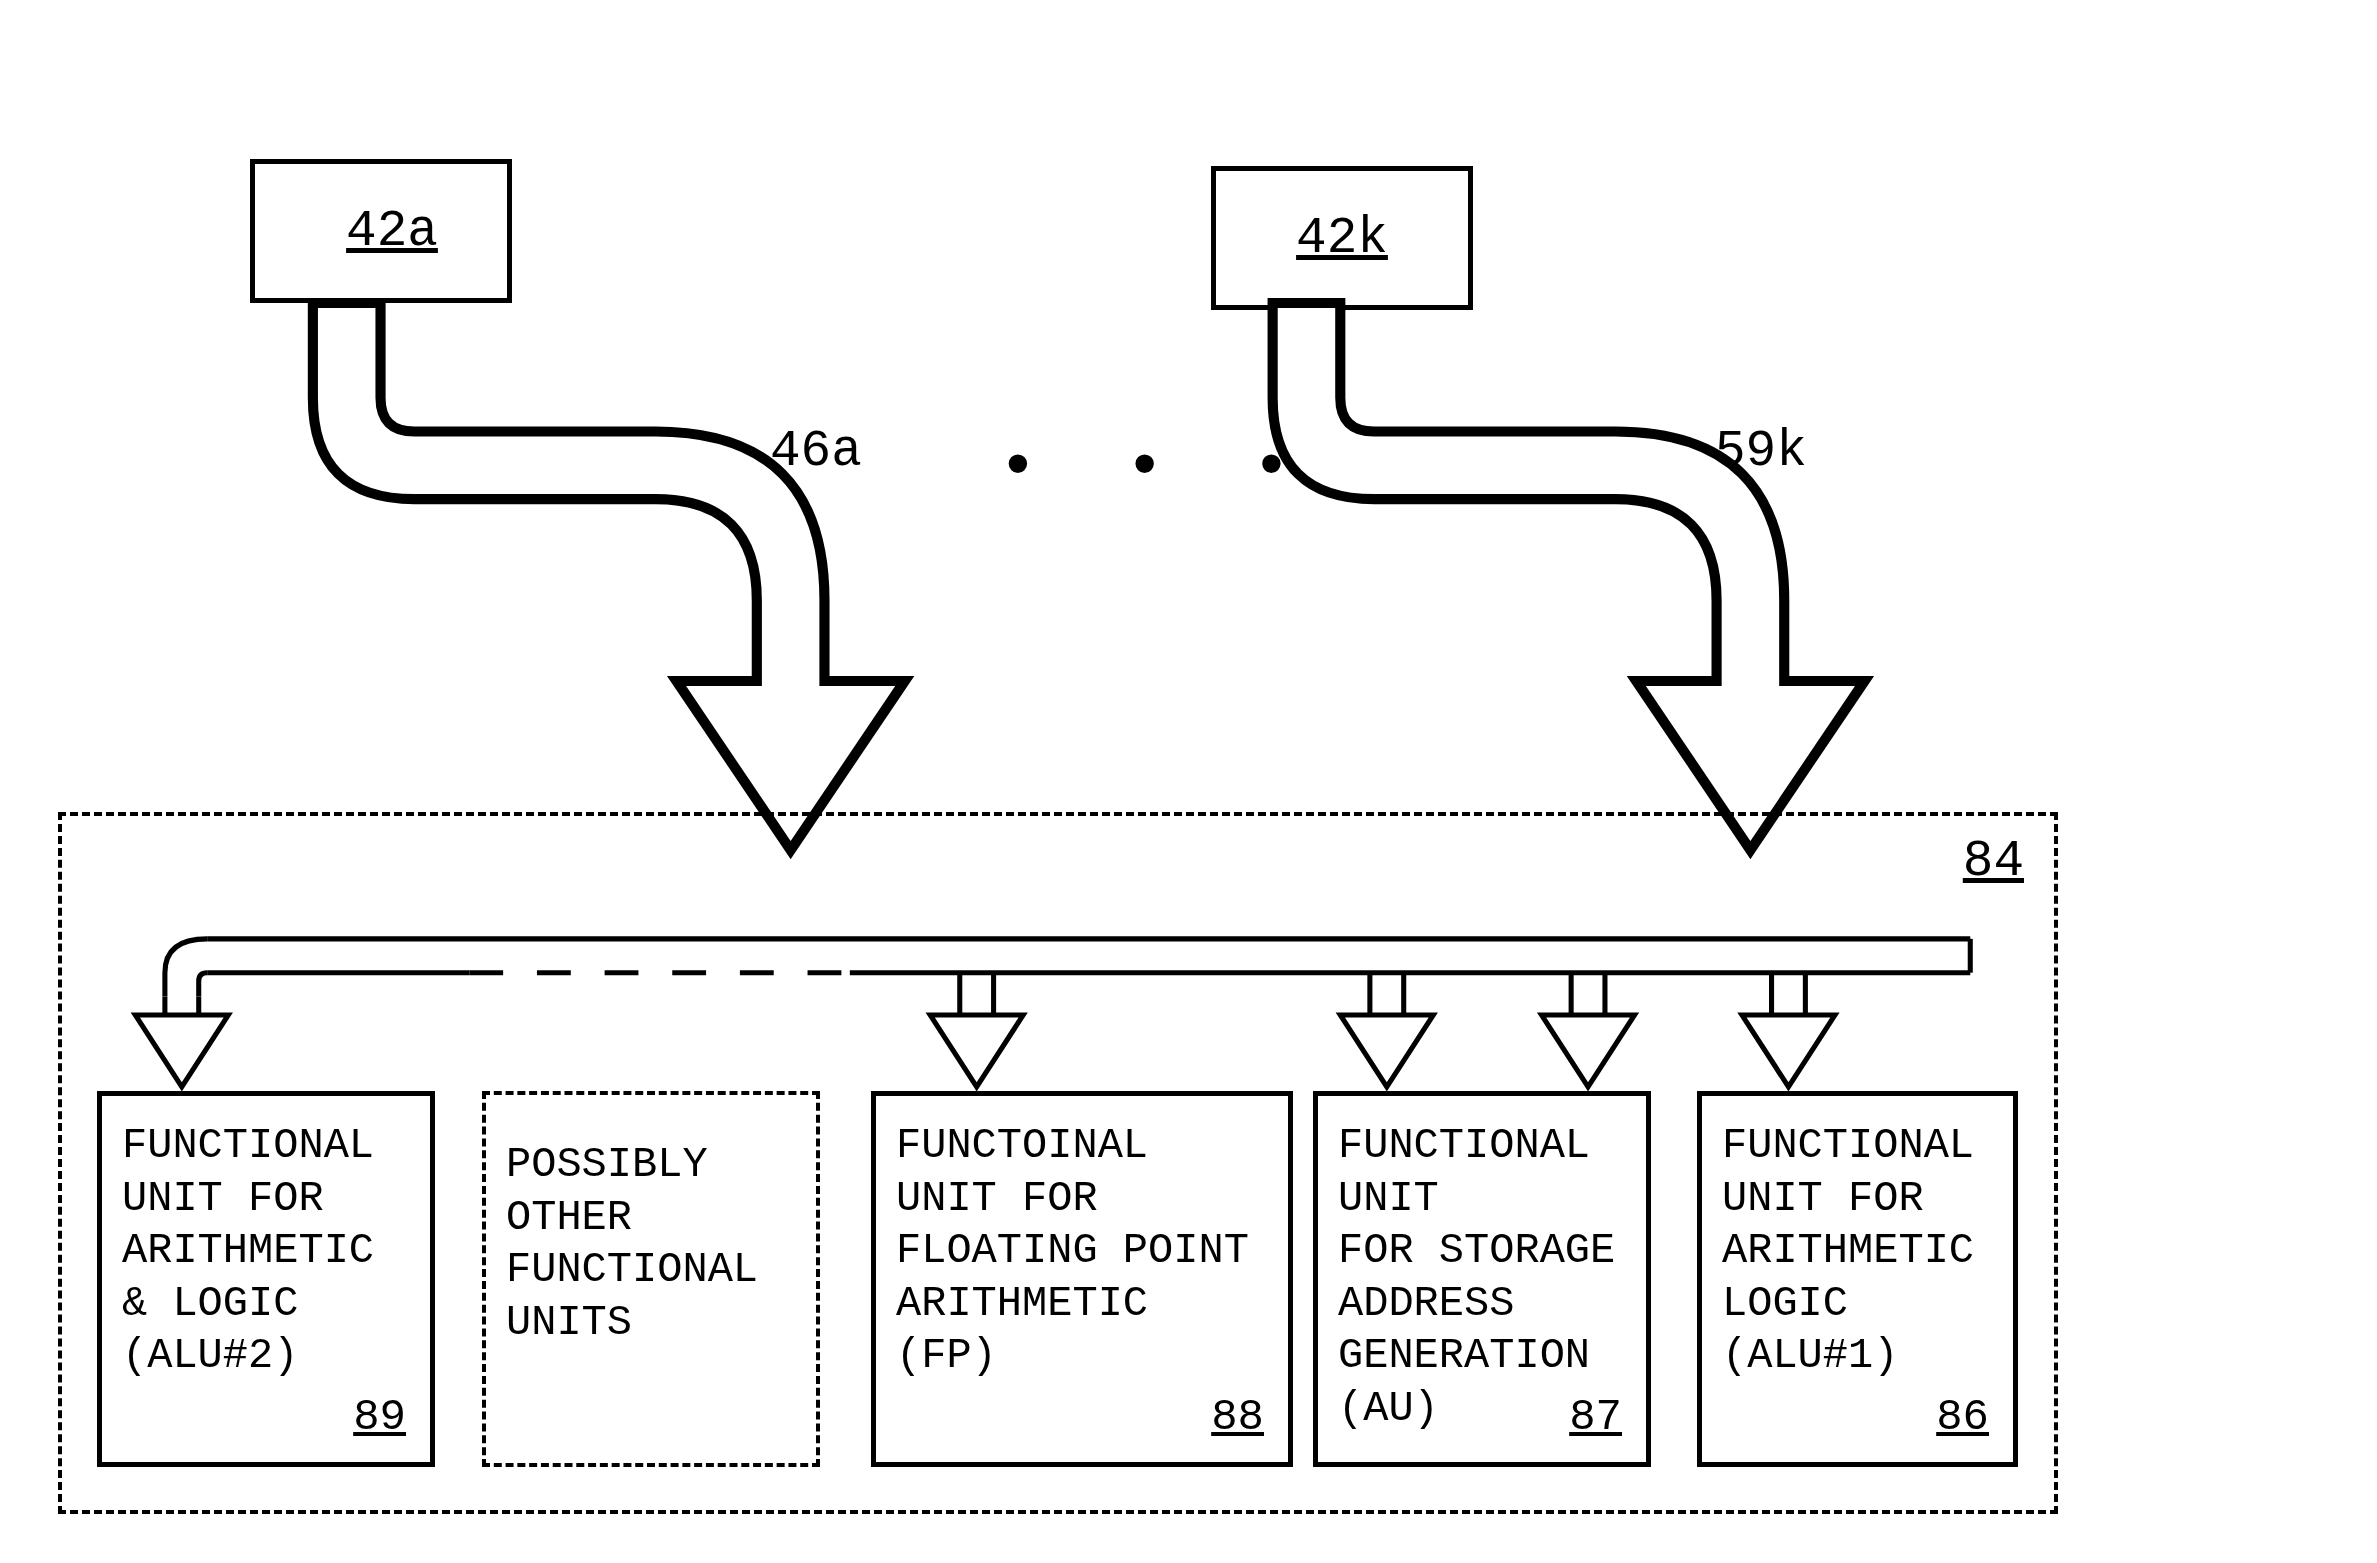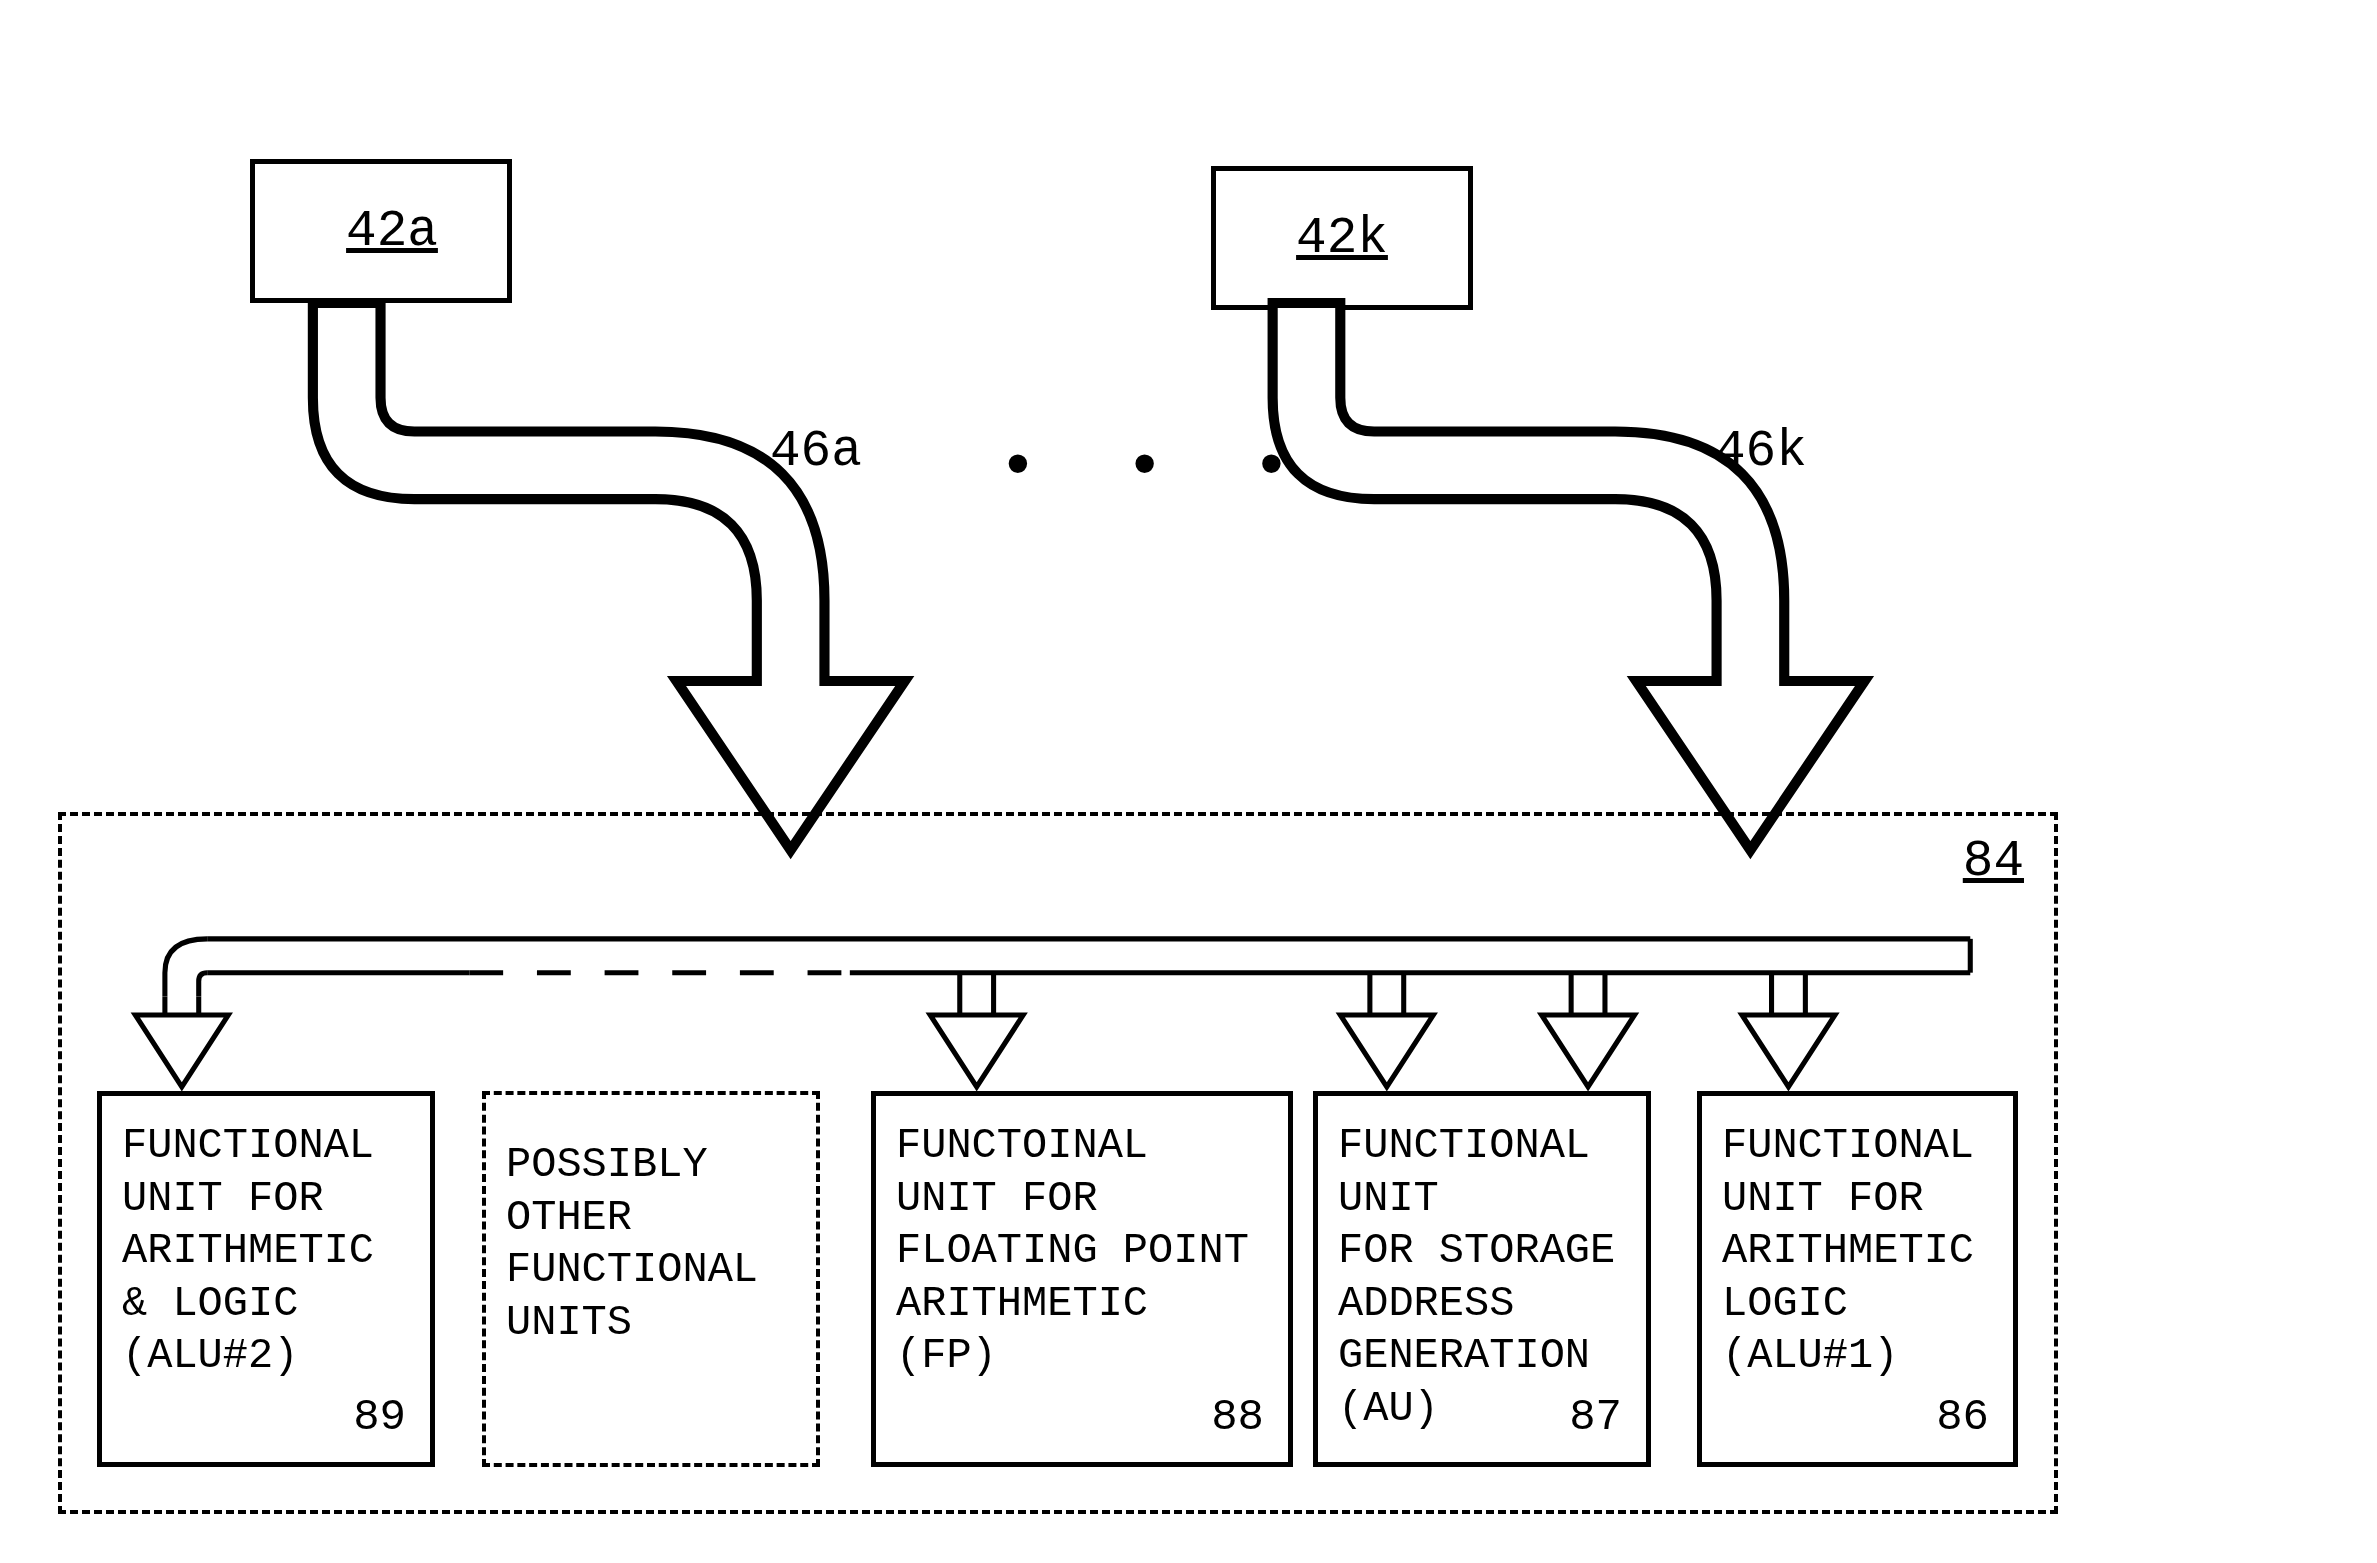--- a/index.html
+++ b/index.html
@@ -57,20 +57,21 @@
     line-height: 1.25;
   }
   .unit.dashed {
     border: 4.2px dashed #000;
   }
   .unit .ref {
     position: absolute;
     right: 24px;
     bottom: 17px;
     font-size: 44px;
+    text-decoration: underline;
     margin-top: 48px;
   }
   svg.overlay {
     position: absolute;
     left: 0; top: 0;
     pointer-events: none;
   }
 </style>
 </head>
 <body>
@@ -79,21 +80,21 @@
 
   <div class="box" style="left:250px; top:159px; width:262px; height:144px;padding-left:22px;">
     <span class="label">42a</span>
   </div>
 
   <div class="box" style="left:1211px; top:166px; width:262px; height:144px;">
     <span class="label">42k</span>
   </div>
 
   <div class="arrow-label" style="left:770px; top:423px;">46a</div>
-  <div class="arrow-label" style="left:1715px; top:423px;">46k</div>
+  <div class="arrow-label" style="left:1715px; top:423px;">59k</div>
 
   <div class="dots" style="left:1006px; top:423px;">•   •   •</div>
 
   <svg class="overlay" width="2377" height="1564" viewBox="0 0 2811 1849">
 
     <g fill="none" stroke="#000" stroke-width="12">
 
       <path d="M 370 358
                L 370 470
                Q 370 590 490 590

